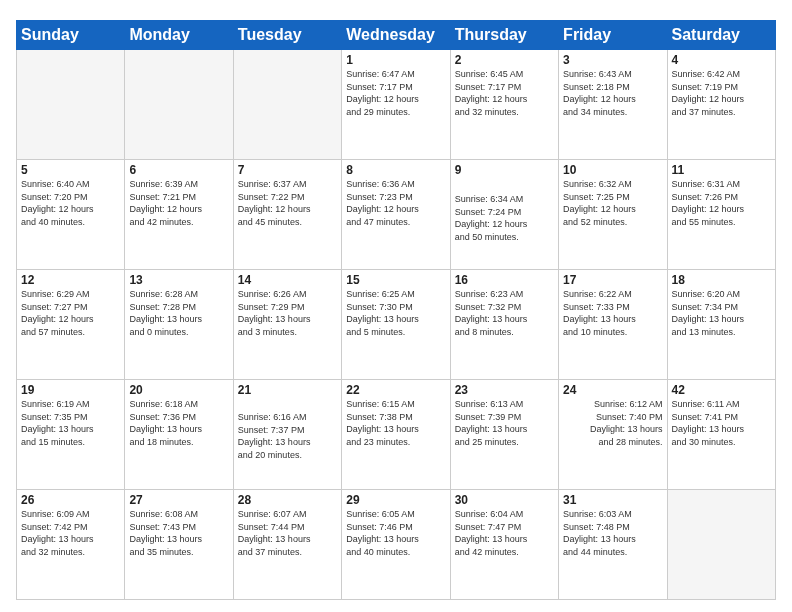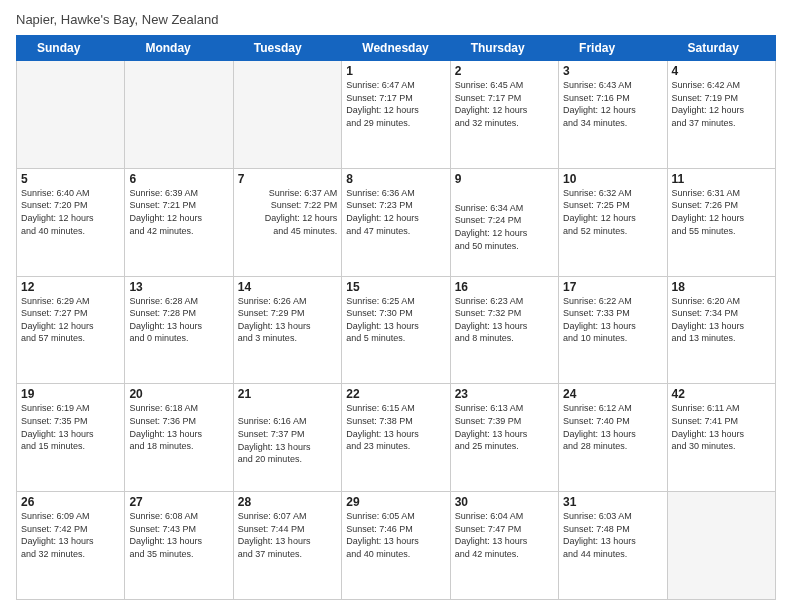--- a/index.html
+++ b/index.html
@@ -55,22 +55,22 @@
       flex: 1;
       border: 1px solid #ccc;
       border-collapse: collapse;
       width: 100%;
       table-layout: fixed;
     }
     .calendar th {
       background: #1565c0;
       color: #fff;
       text-align: left;
-      padding: 5px 20px;
-      font-size: 12px;
+      padding: 5px 4px;
+      font-size: 16px;
       font-weight: bold;
       border: 1px solid #1565c0;
     }
     .calendar td {
       border: 1px solid #ccc;
       vertical-align: top;
       padding: 3px 4px;
       font-size: 9.5px;
       color: #333;
       background: #fff;
@@ -93,21 +93,20 @@
     tr.week-row td {
       height: 88px;
     }
   </style>
 </head>
 <body>
 
 <div class="page">
   <div class="header">
     <div class="title-block">
-      <div class="location">Napier, Hawke's Bay, New Zealand</div>
     </div>
   </div>
 
   <table class="calendar">
     <thead>
       <tr>
       <th>Sunday</th>
           <th>Monday</th>
           <th>Tuesday</th>
           <th>Wednesday</th>
@@ -131,21 +130,21 @@
           <td>
             <span class="day-number">2</span>
             <div class="day-info" style="white-space: pre-line;">Sunrise: 6:45 AM
 Sunset: 7:17 PM
 Daylight: 12 hours
 and 32 minutes.</div>
           </td>
           <td>
             <span class="day-number">3</span>
             <div class="day-info" style="white-space: pre-line;">Sunrise: 6:43 AM
-Sunset: 7:16 PM
+Sunset: 2:18 PM
 Daylight: 12 hours
 and 34 minutes.</div>
           </td>
           <td>
             <span class="day-number">4</span>
             <div class="day-info" style="white-space: pre-line;">Sunrise: 6:42 AM
 Sunset: 7:19 PM
 Daylight: 12 hours
 and 37 minutes.</div>
           </td>
@@ -160,21 +159,21 @@
           </td>
           <td>
             <span class="day-number">6</span>
             <div class="day-info" style="white-space: pre-line;">Sunrise: 6:39 AM
 Sunset: 7:21 PM
 Daylight: 12 hours
 and 42 minutes.</div>
           </td>
           <td>
             <span class="day-number">7</span>
-            <div class="day-info" style="white-space: pre-line; text-align: right;">Sunrise: 6:37 AM
+            <div class="day-info" style="white-space: pre-line;">Sunrise: 6:37 AM
 Sunset: 7:22 PM
 Daylight: 12 hours
 and 45 minutes.</div>
           </td>
           <td>
             <span class="day-number">8</span>
             <div class="day-info" style="white-space: pre-line;">Sunrise: 6:36 AM
 Sunset: 7:23 PM
 Daylight: 12 hours
 and 47 minutes.</div>
@@ -283,21 +282,21 @@
           </td>
           <td>
             <span class="day-number">23</span>
             <div class="day-info" style="white-space: pre-line;">Sunrise: 6:13 AM
 Sunset: 7:39 PM
 Daylight: 13 hours
 and 25 minutes.</div>
           </td>
           <td>
             <span class="day-number">24</span>
-            <div class="day-info" style="white-space: pre-line;">Sunrise: 6:12 AM
+            <div class="day-info" style="white-space: pre-line; text-align: right;">Sunrise: 6:12 AM
 Sunset: 7:40 PM
 Daylight: 13 hours
 and 28 minutes.</div>
           </td>
           <td>
             <span class="day-number">42</span>
             <div class="day-info" style="white-space: pre-line;">Sunrise: 6:11 AM
 Sunset: 7:41 PM
 Daylight: 13 hours
 and 30 minutes.</div>

